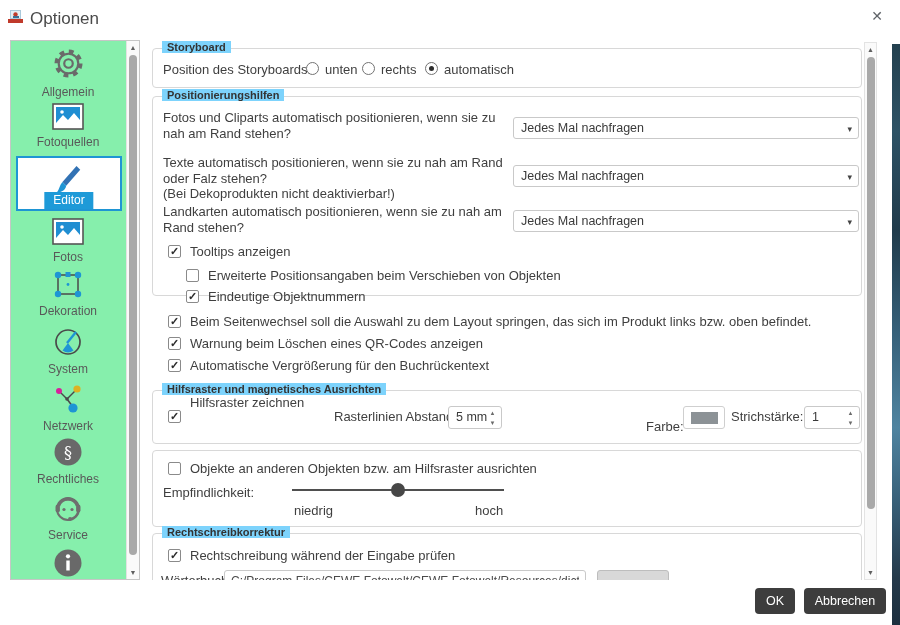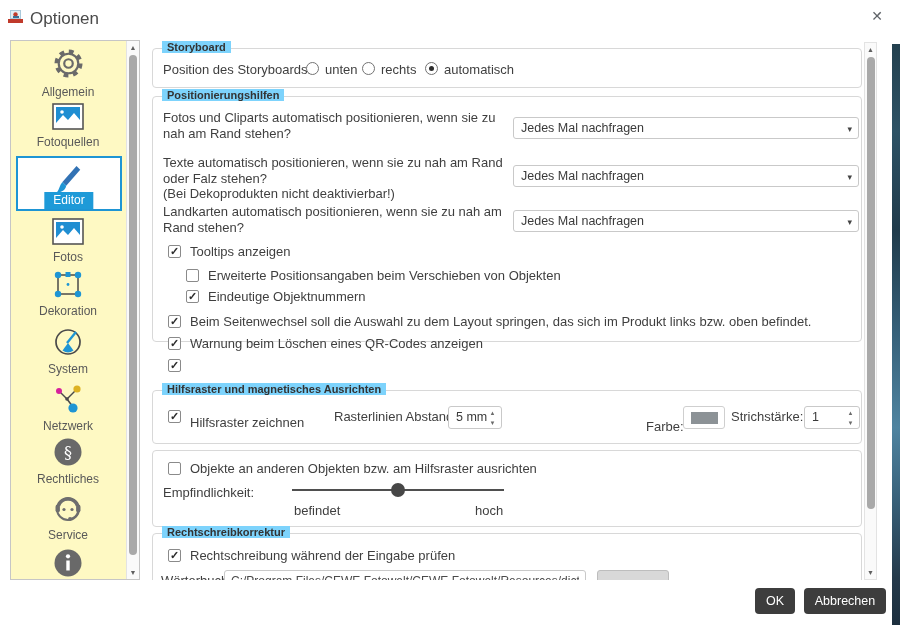--- a/index.html
+++ b/index.html
@@ -14,21 +14,21 @@
   .close-btn { position:absolute; right:12px; top:5px; width:22px; height:22px; text-align:center;
                line-height:22px; font-size:14px; color:#5f6368; cursor:default; }
 
   
   .bg-strip { position:absolute; left:892px; top:44px; width:8px; height:581px;
               background:linear-gradient(#24414f 0%, #2d5265 15%, #203b4b 32%, #36617a 50%,
                          #4f84a0 66%, #39627b 78%, #24394a 92%, #1c2f3e 100%); }
 
   
   .sidebar { position:absolute; left:10px; top:40px; width:130px; height:540px;
-             border:1px solid #c6c6c6; background:#fef9c3; overflow:hidden; }
+             border:1px solid #c6c6c6; background:#86efac; overflow:hidden; }
   .side-item { position:absolute; left:0; width:114px; text-align:center; cursor:default; }
   .side-item .lab { display:block; font-size:12px; color:#595959; margin-top:1px; }
   .editor-box { position:absolute; left:5px; top:115px; width:106px; height:55px;
                 border:2px solid #1e95d4; background:#fff; text-align:center; }
   .editor-tab { position:absolute; left:50%; transform:translateX(-50%); bottom:0;
                 background:#1e9ad8; color:#fff; font-size:12px; padding:1px 9px 2px; white-space:nowrap; }
   .v-scroll { position:absolute; top:0; width:13px; background:#fafafa; border-left:1px solid #e3e3e3; }
   .v-scroll .up, .v-scroll .down { position:absolute; left:0; width:100%; height:13px;
                 text-align:center; font-size:7px; line-height:13px; color:#5f5f5f; }
   .v-scroll .up { top:0; } .v-scroll .down { bottom:0; }
@@ -208,21 +208,21 @@
       <span class="legend">Storyboard</span>
       <span class="lbl" style="left:10px; top:13px;">Position des Storyboards:</span>
       <span class="rb" style="left:153px; top:13px;"></span>
       <span class="lbl" style="left:172px; top:13px;">unten</span>
       <span class="rb" style="left:209px; top:13px;"></span>
       <span class="lbl" style="left:228px; top:13px;">rechts</span>
       <span class="rb on" style="left:272px; top:13px;"></span>
       <span class="lbl" style="left:291px; top:13px;">automatisch</span>
     </div>
 
-    <div class="groupbox" style="left:4px; top:56px; width:710px; height:246px;">
+    <div class="groupbox" style="left:4px; top:56px; width:710px; height:200px;">
       <span class="legend">Positionierungshilfen</span>
 
       <span class="lbl" style="left:10px; top:13px; width:352px;">Fotos und Cliparts automatisch positionieren, wenn sie zu nah am Rand stehen?</span>
       <div class="combo" style="left:360px; top:20px; width:346px;">
         <span>Jedes Mal nachfragen</span>
         <span class="arrow">▾</span>
       </div>
 
       <span class="lbl" style="left:10px; top:58px; width:352px;"><span>Texte automatisch positionieren, wenn sie zu nah am Rand oder Falz stehen?</span><br><span class="note">(Bei Dekoprodukten nicht deaktivierbar!)</span></span>
       <div class="combo" style="left:360px; top:68px; width:346px;">
@@ -245,26 +245,27 @@
       <span class="cb on" style="left:33px; top:193px;">✓</span>
       <span class="lbl" style="left:55px; top:192px;">Eindeutige Objektnummern</span>
 
       <span class="cb on" style="left:15px; top:218px;">✓</span>
       <span class="lbl" style="left:37px; top:217px;">Beim Seitenwechsel soll die Auswahl zu dem Layout springen, das sich im Produkt links bzw. oben befindet.</span>
 
       <span class="cb on" style="left:15px; top:240px;">✓</span>
       <span class="lbl" style="left:37px; top:239px;">Warnung beim Löschen eines QR-Codes anzeigen</span>
 
       <span class="cb on" style="left:15px; top:262px;">✓</span>
+      <span class="lbl" style="left:37px; top:261px;">Automatische Vergrößerung für den Buchrückentext</span>
     </div>
 
     <div class="groupbox" style="left:4px; top:350px; width:710px; height:54px;">
       <span class="legend">Hilfsraster und magnetisches Ausrichten</span>
       <span class="cb on" style="left:15px; top:19px;">✓</span>
-      <span class="lbl" style="left:37px; top:24px;text-align:center;">Hilfsraster zeichnen</span>
+      <span class="lbl" style="left:37px; top:4px;text-align:center;">Hilfsraster zeichnen</span>
       <span class="lbl" style="left:181px; top:18px;">Rasterlinien Abstand:</span>
       <div class="spin" style="left:295px; top:15px; width:54px;">
         <span>5 mm</span>
         <span class="arrows">
             <div>▲</div>
             <div>▼</div>
           </span>
       </div>
       <span class="lbl" style="left:493px; top:18px;margin-top:10px;">Farbe:</span>
       <div class="swatch" style="left:530px; top:15px;">
@@ -281,21 +282,21 @@
     </div>
 
     <div class="groupbox" style="left:4px; top:410px; width:710px; height:77px;">
       <span class="cb" style="left:15px; top:11px;"></span>
       <span class="lbl" style="left:37px; top:10px;">Objekte an anderen Objekten bzw. am Hilfsraster ausrichten</span>
       <span class="lbl" style="left:10px; top:34px;">Empfindlichkeit:</span>
       <div class="slider" style="left:139px; top:32px; width:212px;">
         <div class="track"></div>
         <div class="handle" style="left: calc(50% - 7px);"></div>
       </div>
-      <span class="lbl" style="left:141px; top:52px;">befindet</span>
+      <span class="lbl" style="left:141px; top:52px;">niedrig</span>
       <span class="lbl" style="left:322px; top:52px;">hoch</span>
     </div>
 
     <div class="groupbox" style="left:4px; top:493px; width:710px; height:84px;">
       <span class="legend">Rechtschreibkorrektur</span>
       <span class="cb on" style="left:15px; top:15px;">✓</span>
       <span class="lbl" style="left:37px; top:14px;">Rechtschreibung während der Eingabe prüfen</span>
       <span class="lbl" style="left:8px; top:39px;">Wörterbuch:</span>
       <input class="text-field" style="left: 71px; top: 36px; width: 362px;" value="C:/Program Files/CEWE Fotowelt/CEWE Fotowelt/Resources/dictionaries/de_DE.dic">
       <div class="btn-gray" style="left:444px; top:36px; width:72px;"></div>

